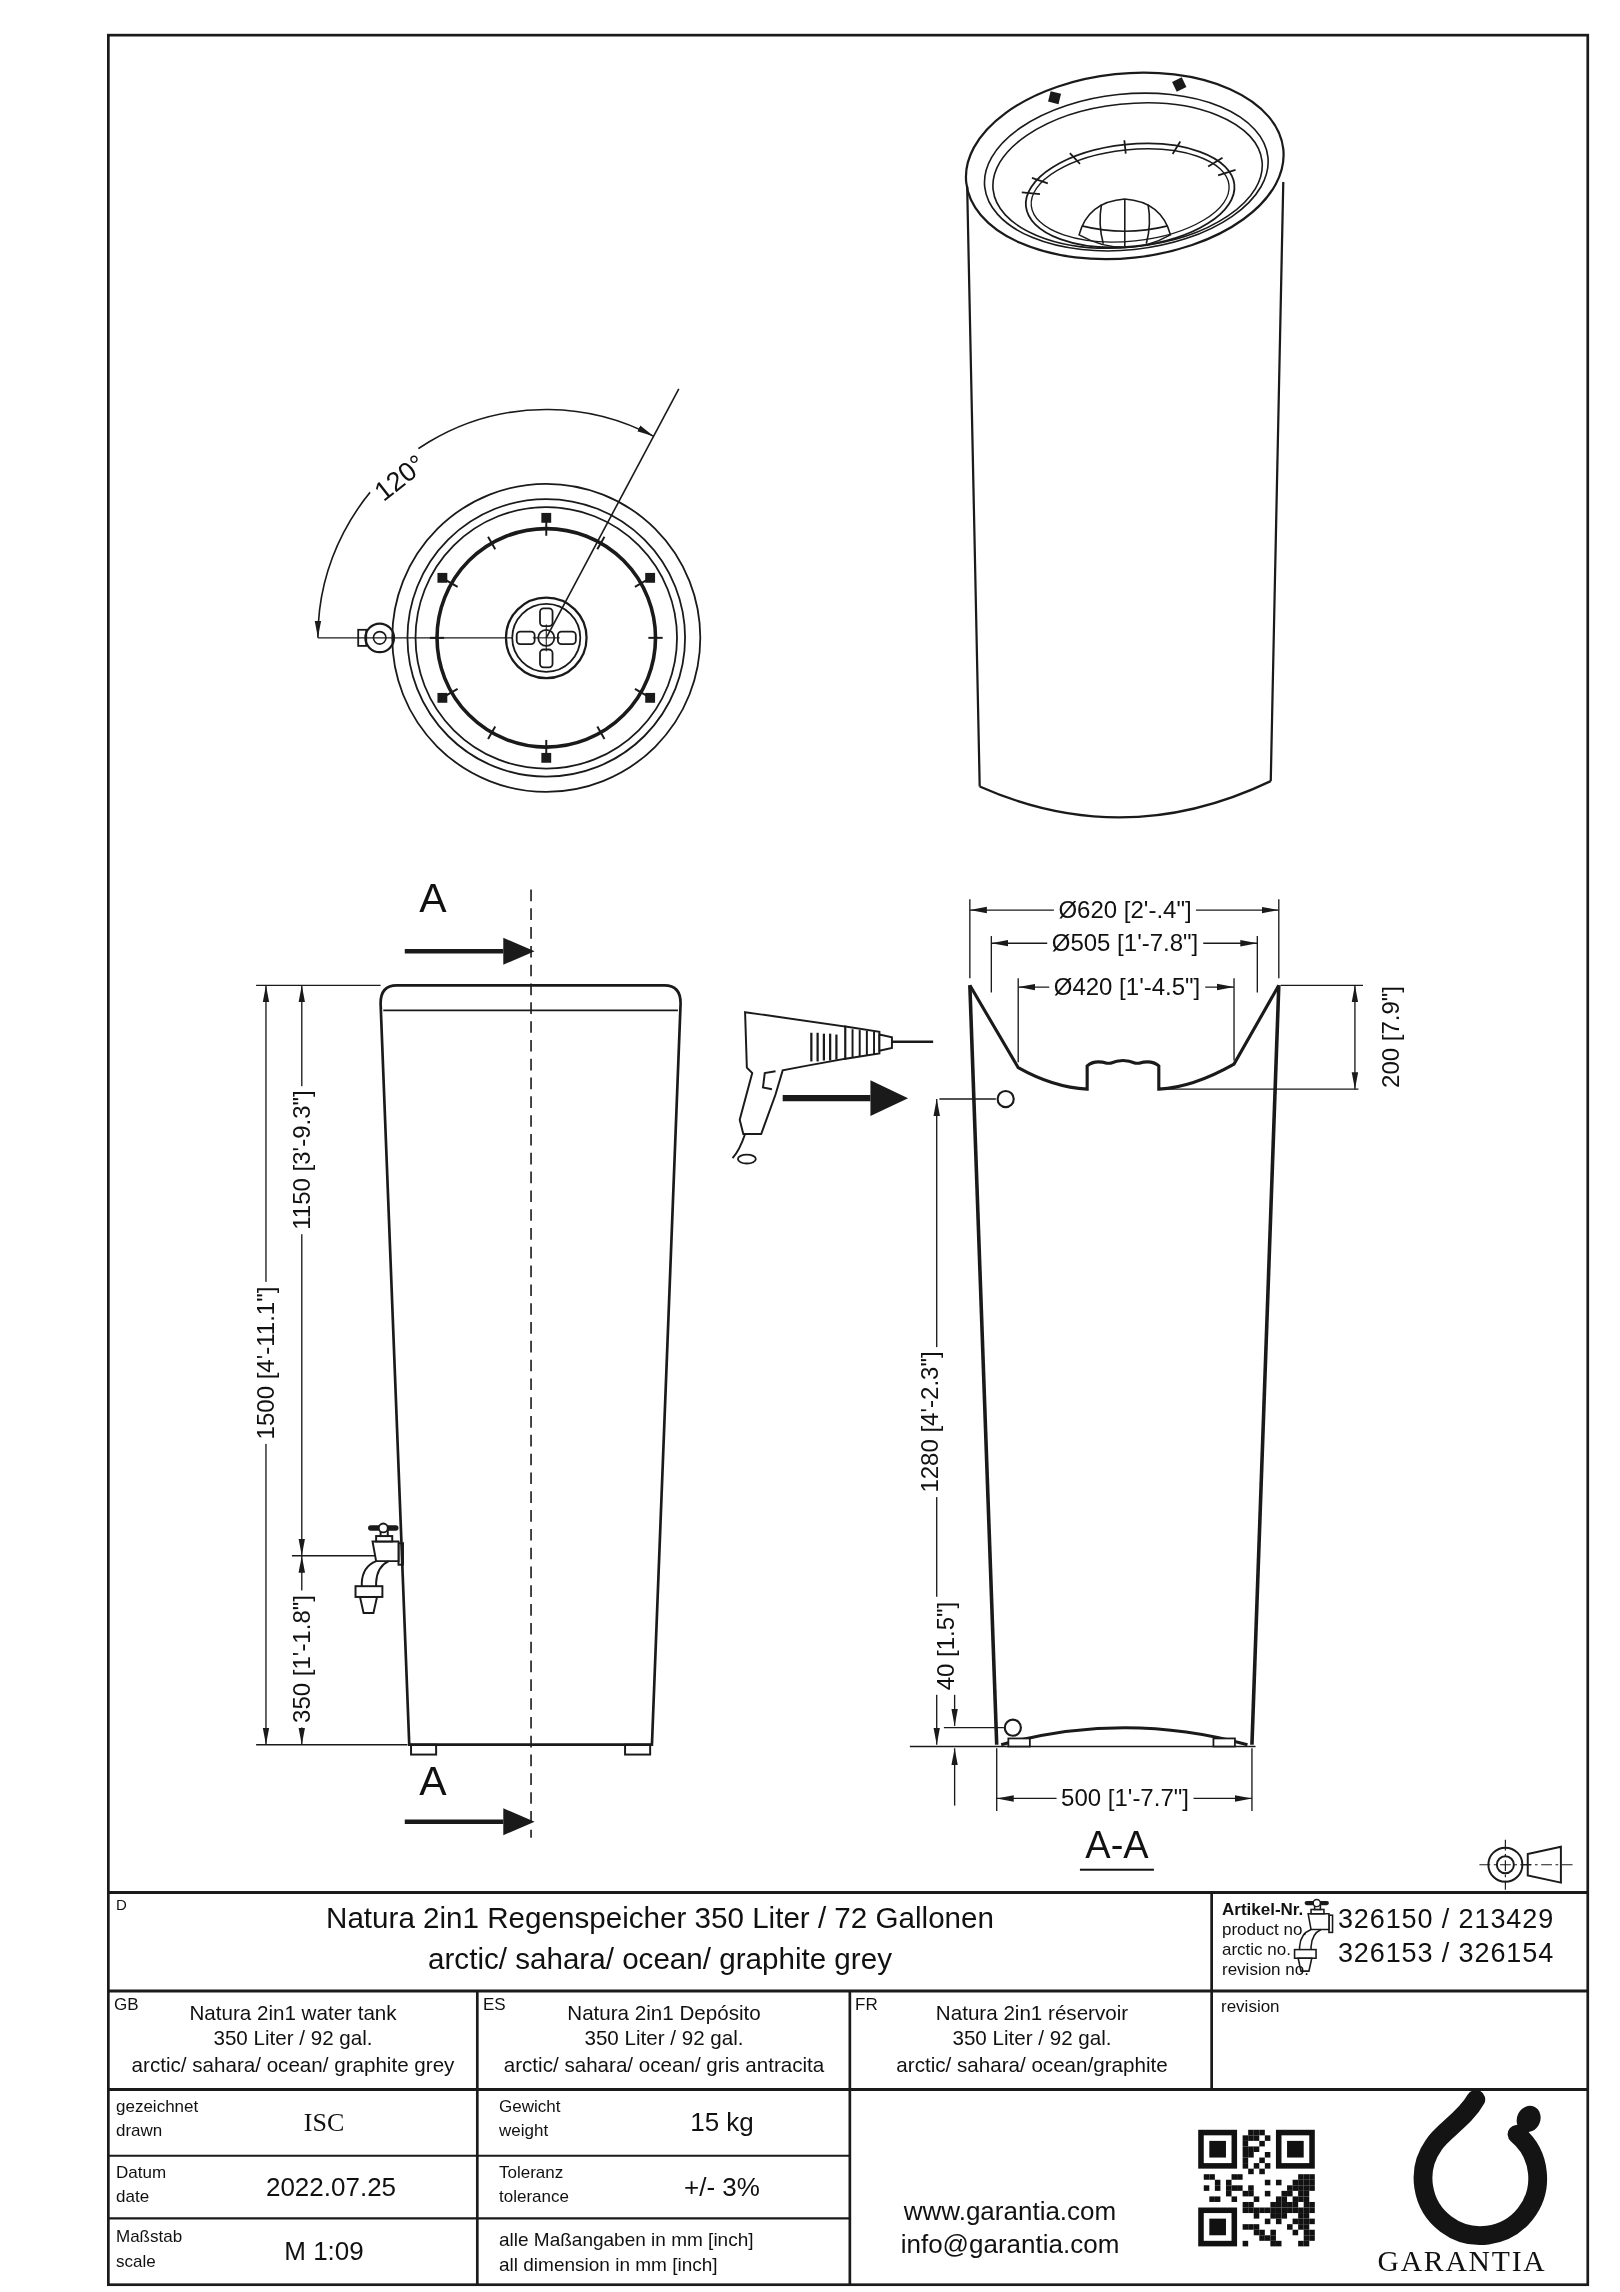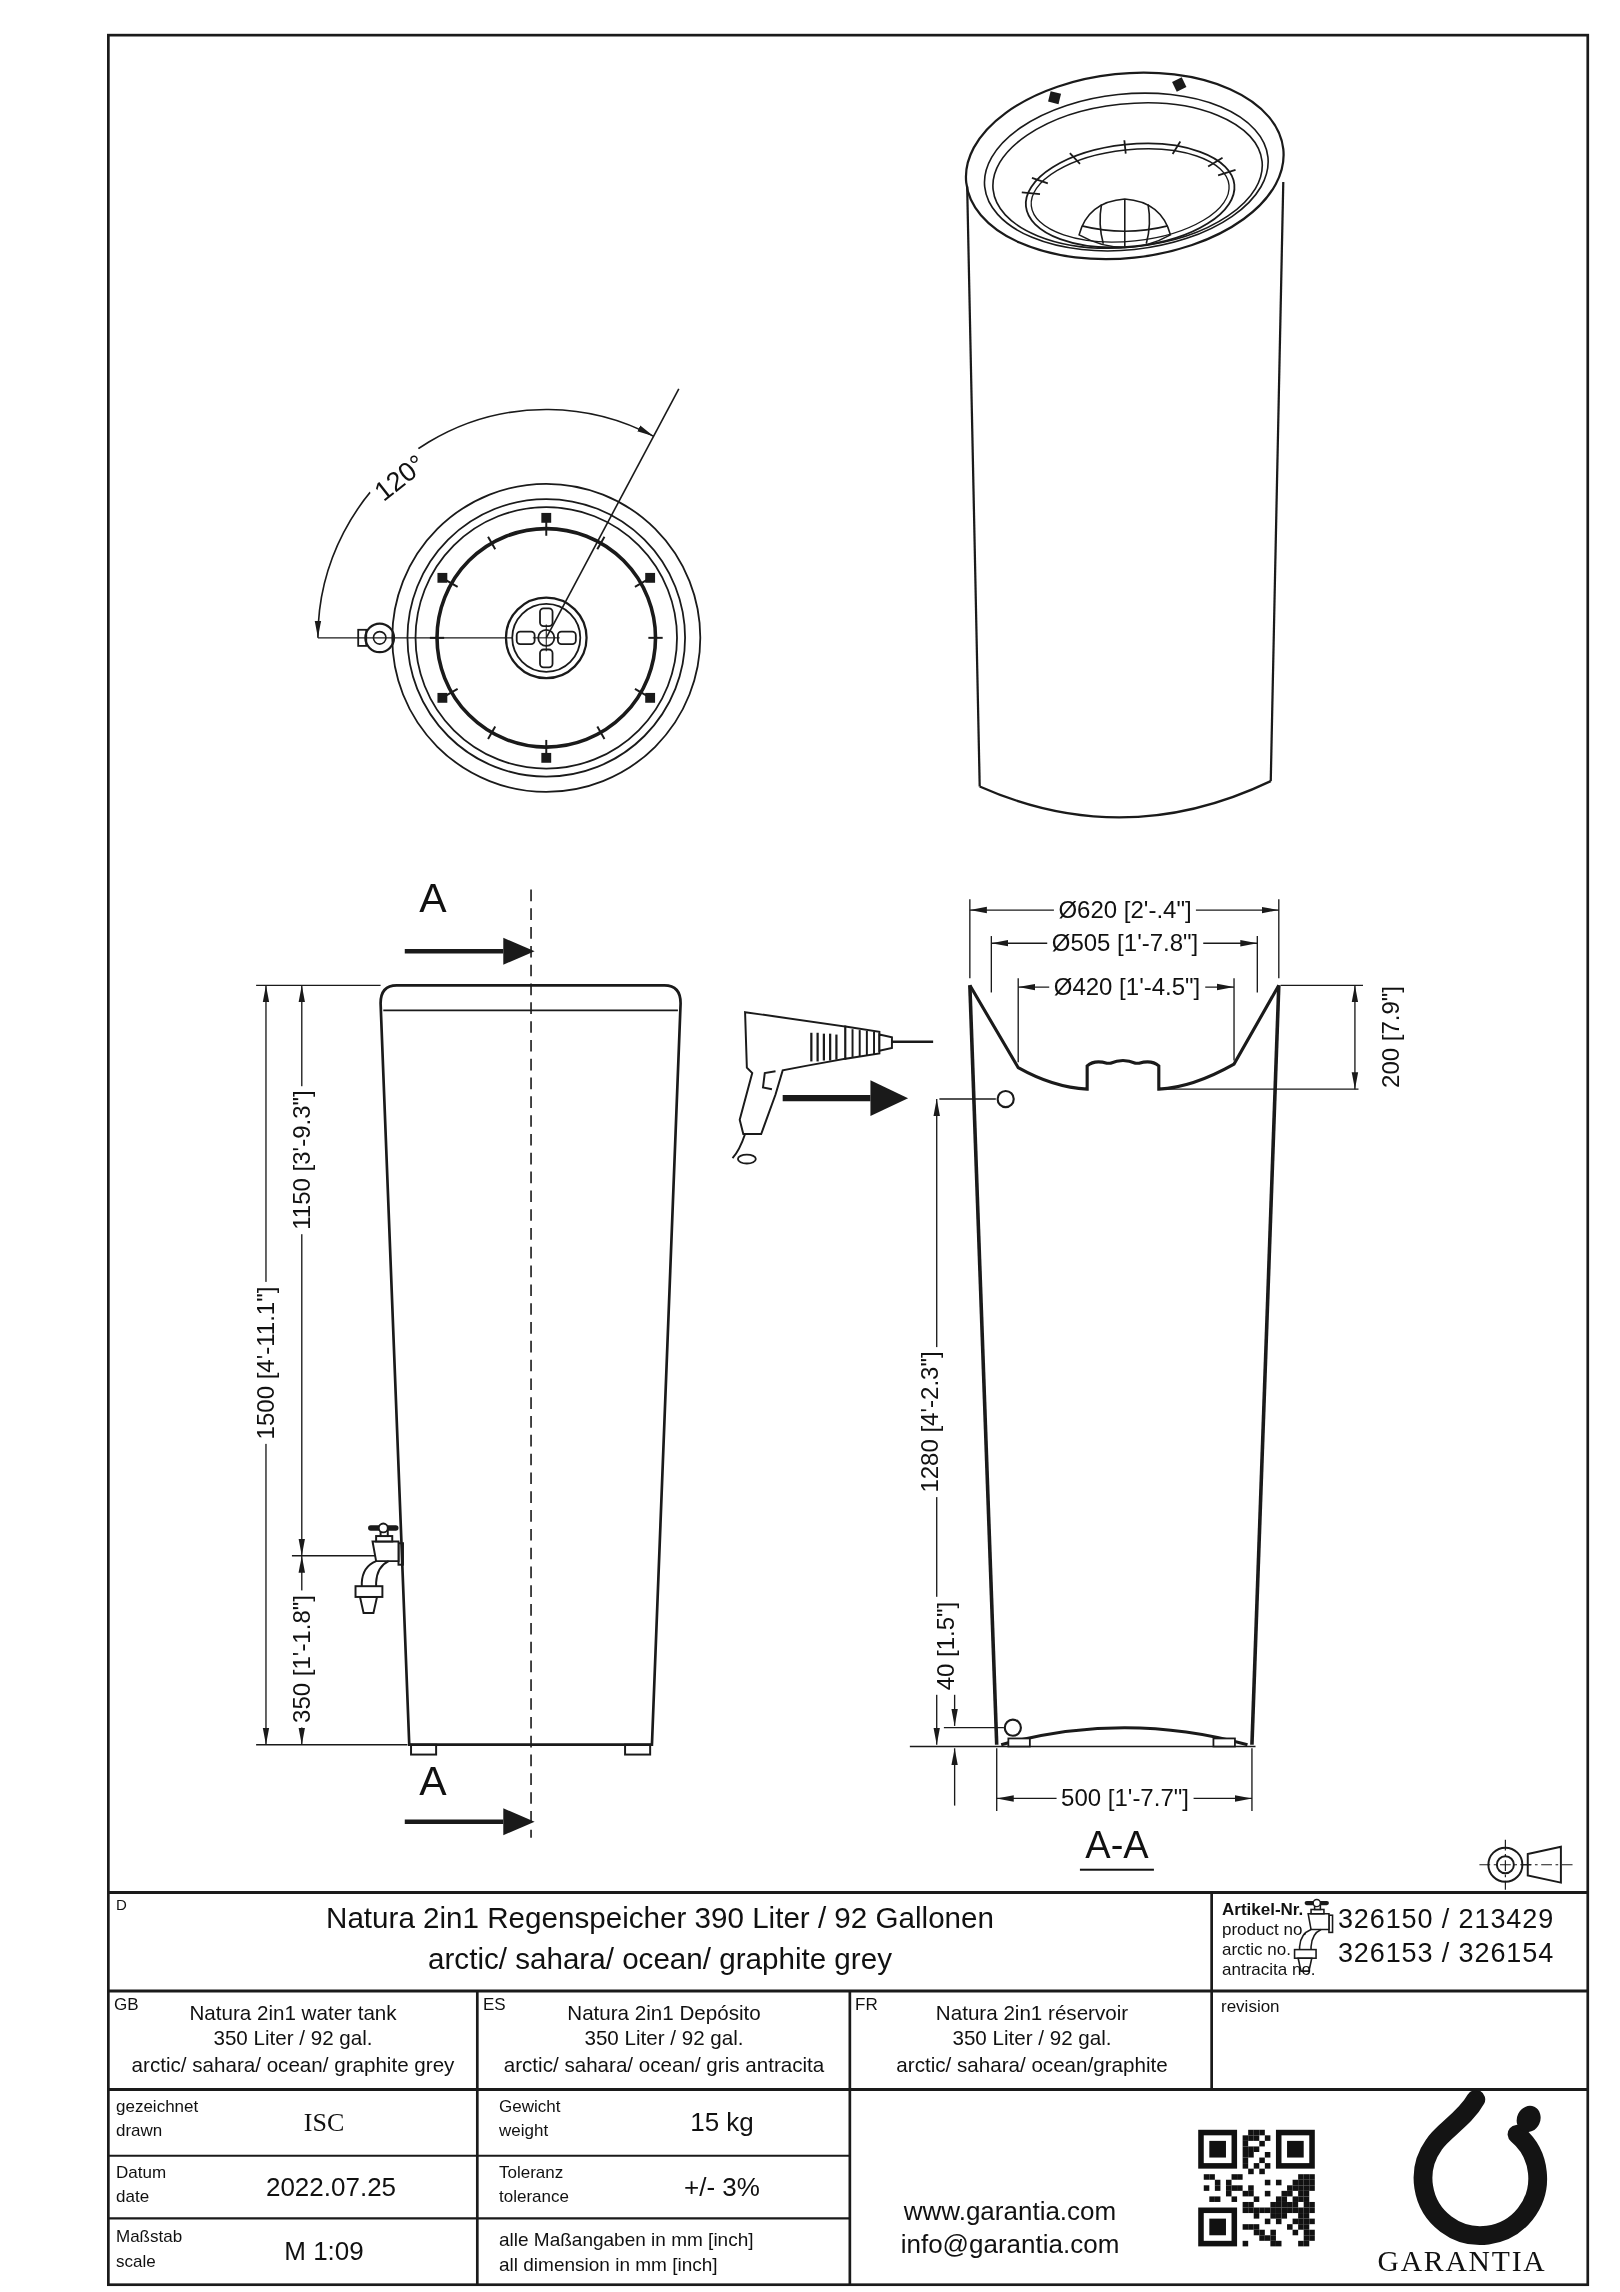--- a/index.html
+++ b/index.html
@@ -386,27 +386,27 @@
 <div class="lbl" style="left:1125px;top:1798px;">500 [1'-7.7"]</div>
 <div class="lbl rot" style="left:266px;top:1363px;">1500 [4'-11.1"]</div>
 <div class="lbl rot" style="left:302px;top:1160px;">1150 [3'-9.3"]</div>
 <div class="lbl rot" style="left:302px;top:1659px;">350 [1'-1.8"]</div>
 <div class="lbl r38" style="left:400px;top:478px;font-size:27px;">120°</div>
 <div class="lbl cut" style="left:433px;top:899px;">A</div>
 <div class="lbl cut" style="left:433px;top:1782px;">A</div>
 <div class="lbl aa" style="left:1117px;top:1848px;">A-A</div>
 <div class="lt" style="left:116px;top:1896px;font-size:15px;">D</div>
 
-<div class="lbl title" style="left:660px;top:1918px;">Natura 2in1 Regenspeicher 390 Liter / 92 Gallonen</div>
+<div class="lbl title" style="left:660px;top:1918px;">Natura 2in1 Regenspeicher 350 Liter / 72 Gallonen</div>
 <div class="lbl title" style="left:660px;top:1959px;">arctic/ sahara/ ocean/ graphite grey</div>
 
 <div class="lt small" style="left:1222px;top:1900px;font-weight:bold;">Artikel-Nr.</div>
 <div class="lt small" style="left:1222px;top:1920px;">product no.</div>
 <div class="lt small" style="left:1222px;top:1940px;">arctic no.</div>
-<div class="lt small" style="left:1222px;top:1960px;">antracita no.</div>
+<div class="lt small" style="left:1222px;top:1960px;">revision no.</div>
 <div class="lbl nums" style="left:1446px;top:1919px;">326150 / 213429</div>
 <div class="lbl nums" style="left:1446px;top:1953px;">326153 / 326154</div>
 <div class="lt small" style="left:1221px;top:1997px;">revision</div>
 
 <div class="lt small" style="left:114px;top:1995px;">GB</div>
 <div class="lbl cellline" style="left:293px;top:2013px;">Natura 2in1 water tank</div>
 <div class="lbl cellline" style="left:293px;top:2038px;">350 Liter / 92 gal.</div>
 <div class="lbl cellline" style="left:293px;top:2065px;">arctic/ sahara/ ocean/ graphite grey</div>
 
 <div class="lt small" style="left:483px;top:1995px;">ES</div>

